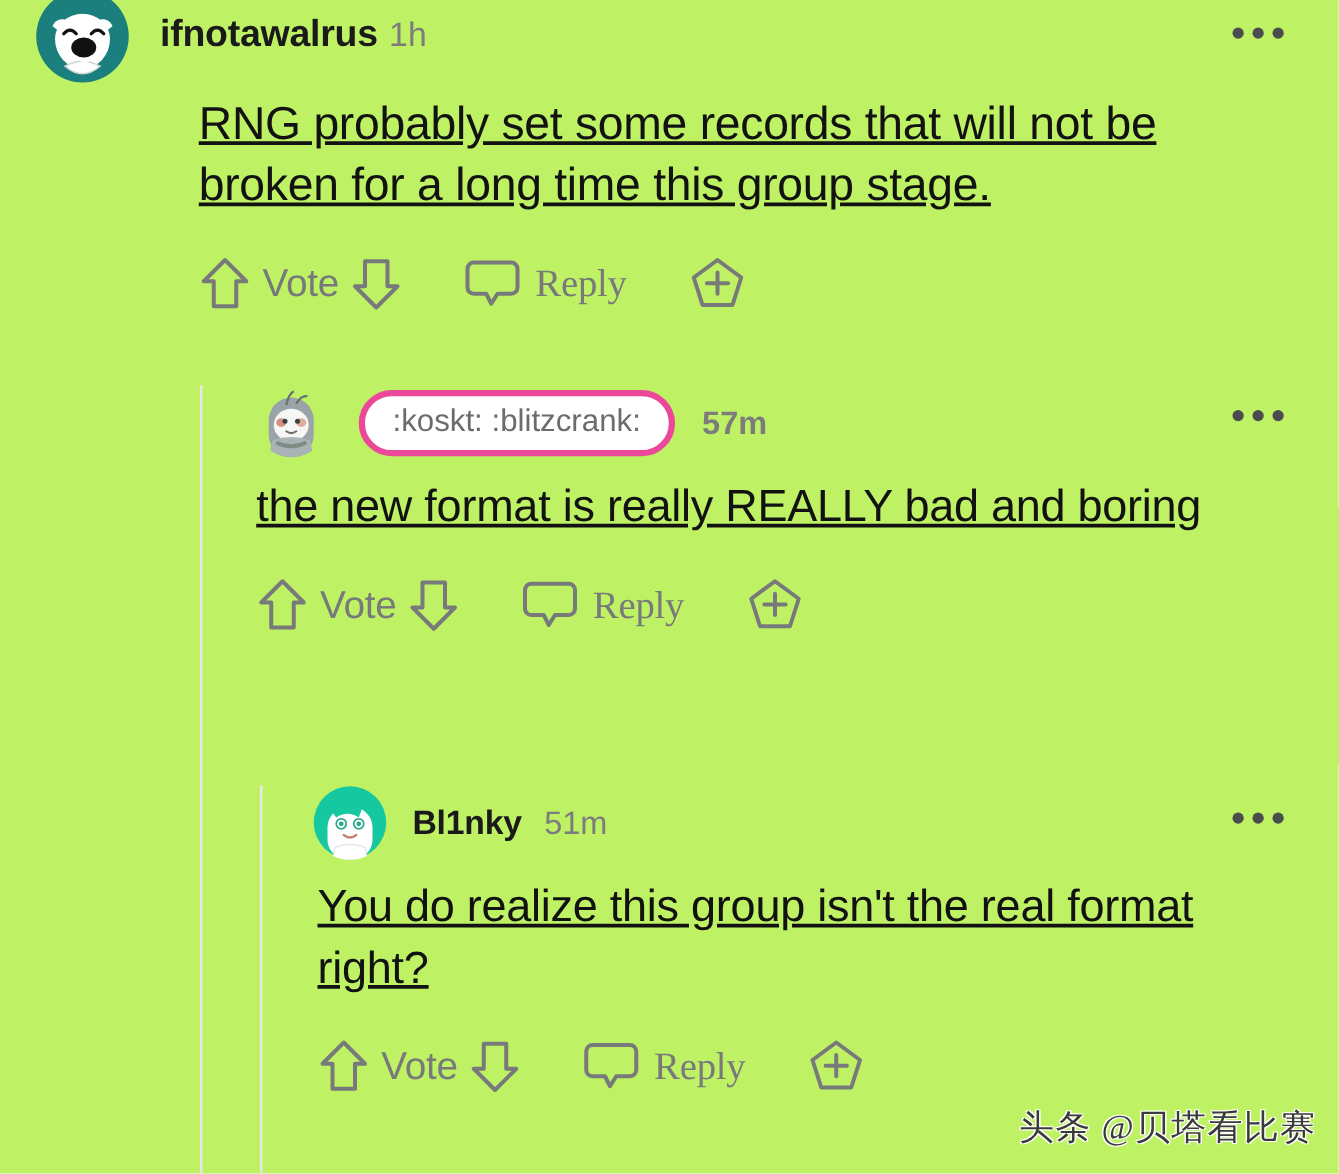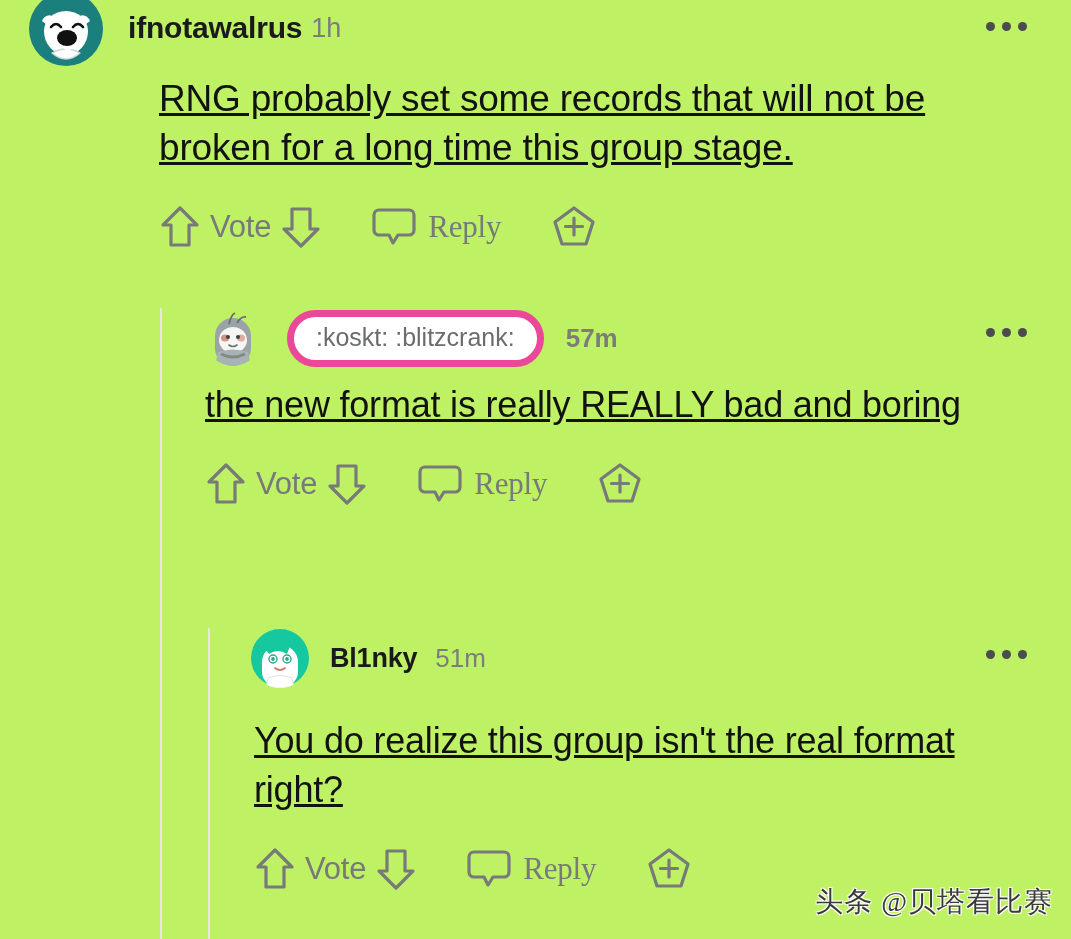--- a/index.html
+++ b/index.html
@@ -72,21 +72,21 @@
     font-weight: normal;
   }
   .t-0 { font-size: 27px; margin-left: 9px; }
   .t-1 { font-size: 26px; margin-left: 22px; font-weight: bold; }
   .t-2 { font-size: 26px; margin-left: 18px; }
 
   .flair {
     display: inline-flex;
     align-items: center;
     justify-content: center;
-    border: 7px solid #ec4899;
+    border: 5px solid #ec4899;
     border-radius: 999px;
     color: #6a6d6e;
     font-size: 25px;
     padding: 6px 22px 8px 22px;
     margin-left: 26px;
     white-space: nowrap;
     background: #ffffff;
   }
 
   .dots {
@@ -107,21 +107,21 @@
   .dots-2 { right: 44px; top: 20px; }
 
   
   .c-body {
     color: #121212;
     letter-spacing: -0.2px;
     text-decoration: underline;
   }
   .b-0 { font-size: 37px; line-height: 49px; margin-top: 18px; margin-left: 131px; width: 840px; }
   .b-1 { font-size: 36px; line-height: 49px; margin-top: 14px; margin-left: 0px;   width: 780px; }
-  .b-2 { font-size: 36px; line-height: 49px; margin-top: 30px; margin-left: 4px;   width: 740px; }
+  .b-2 { font-size: 36px; line-height: 49px; margin-top: 14px; margin-left: 4px;   width: 740px; }
 
   
   .actions {
     display: flex;
     align-items: center;
   }
   .a-0 { margin-top: 32px; margin-left: 131px; }
   .a-1 { margin-top: 32px; margin-left: 0px; }
   .a-2 { margin-top: 32px; margin-left: 4px; }
 

